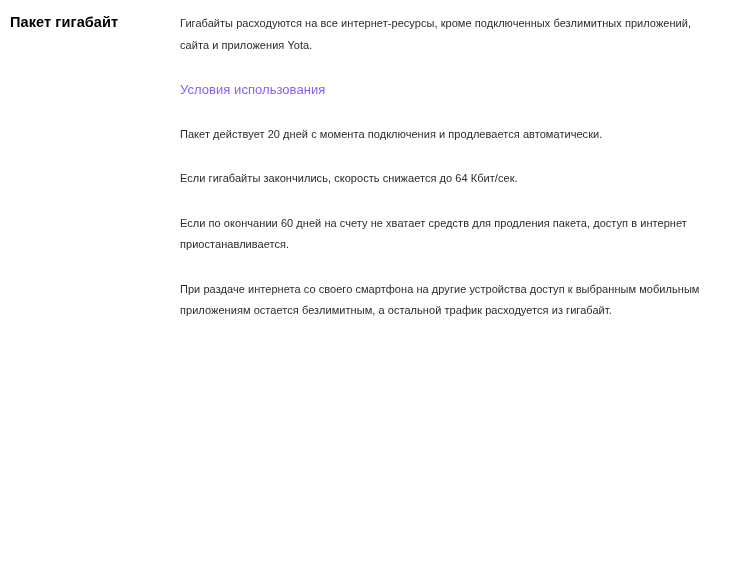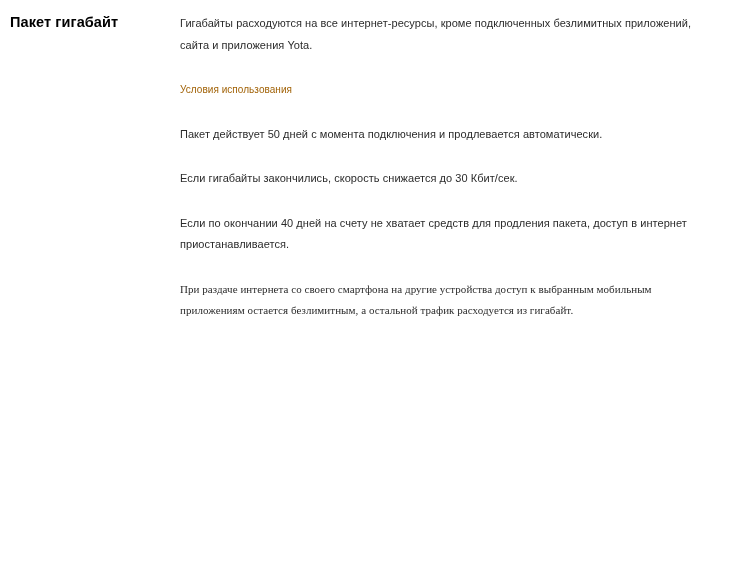--- a/index.html
+++ b/index.html
@@ -46,26 +46,25 @@
   .para {
     font-size: 11px;
     line-height: 21.5px;
     color: #2b2b2b;
     margin: 0 0 23px 0;
     max-width: 530px;
     letter-spacing: 0.05px;
   }
   .para:last-child {
     margin-bottom: 0;
-    font-family: Liberation Serif, serif;
   }
   .subhead {
-    font-size: 10px;
+    font-size: 13px;
     line-height: 21.5px;
-    color: #a16207;
+    color: #8b5cf6;
     margin: 0 0 23px 0;
     letter-spacing: 0.05px;
   }
 </style>
 </head>
 <body>
 
 <div class="page">
   <div class="row">
 
@@ -73,24 +72,24 @@
       <div class="term">Пакет гигабайт</div>
     </div>
 
     <div class="body-col">
 
       <p class="para">Гигабайты расходуются на все интернет-ресурсы, кроме подключенных безлимитных приложений, сайта и приложения Yota.</p>
 
 
       <p class="subhead">Условия использования</p>
 
-      <p class="para">Пакет действует 50 дней с момента подключения и продлевается автоматически.</p>
+      <p class="para">Пакет действует 20 дней с момента подключения и продлевается автоматически.</p>
 
-      <p class="para">Если гигабайты закончились, скорость снижается до 30 Кбит/сек.</p>
+      <p class="para">Если гигабайты закончились, скорость снижается до 64 Кбит/сек.</p>
 
-      <p class="para">Если по окончании 40 дней на счету не хватает средств для продления пакета, доступ в интернет приостанавливается.</p>
+      <p class="para">Если по окончании 60 дней на счету не хватает средств для продления пакета, доступ в интернет приостанавливается.</p>
 
 
       <p class="para">При раздаче интернета со своего смартфона на другие устройства доступ к выбранным мобильным приложениям остается безлимитным, а остальной трафик расходуется из гигабайт.</p>
 
     </div>
   </div>
 </div>
 
 </body></html>

